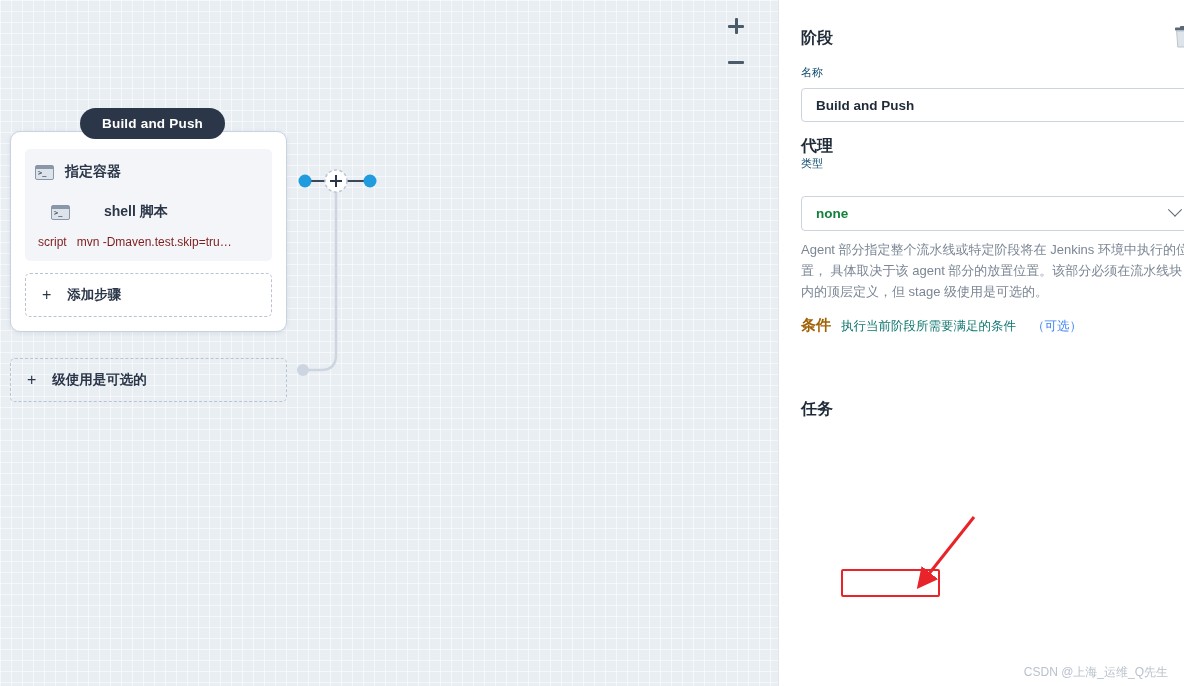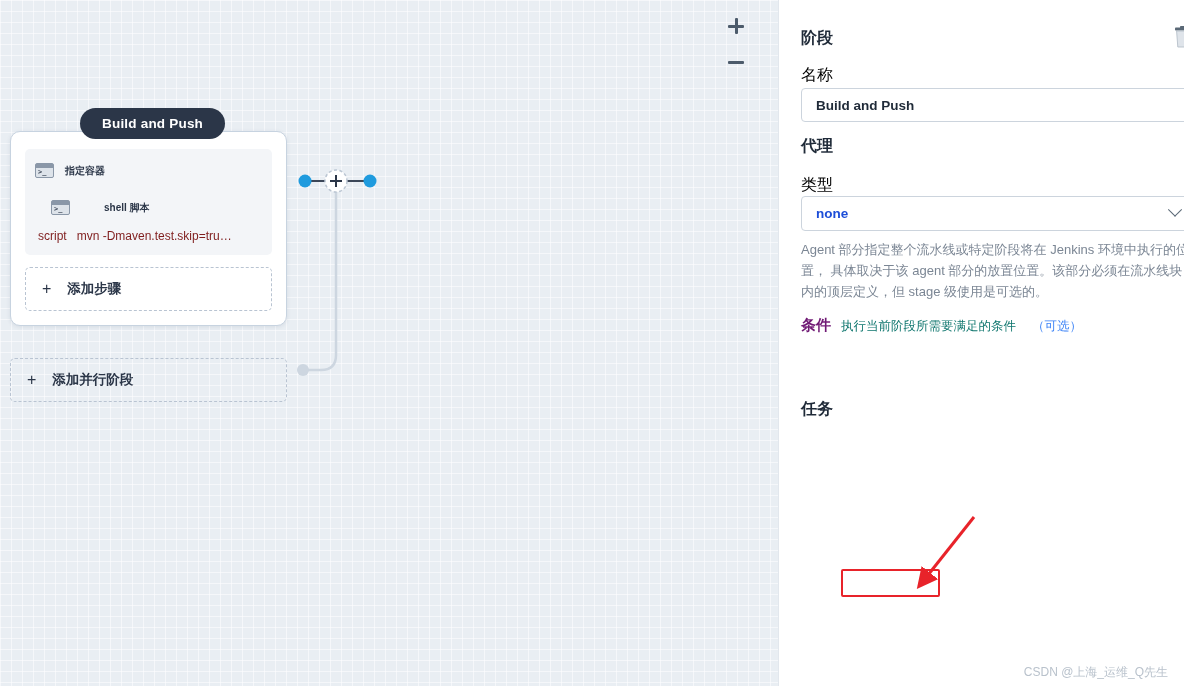--- a/index.html
+++ b/index.html
@@ -90,21 +90,21 @@
     align-items: center;
     gap: 11px;
     margin-bottom: 22px;
   }
   .step-row.nested {
     margin-left: 16px;
     margin-bottom: 14px;
     gap: 34px;
   }
   .step-row .step-label {
-    font-size: 10px;
+    font-size: 14px;
     font-weight: bold;
     color: #2b3648;
     text-align: right;
   }
 
   
   .term-icon {
     width: 19px; height: 15px;
     border: 1.5px solid #8a97a8;
     border-radius: 2px;
@@ -205,25 +205,25 @@
   #panel-delete-icon {
     position: absolute;
     right: -8px;
     top: 26px;
     width: 18px;
     height: 22px;
     cursor: pointer;
   }
 
   .field-label {
-    font-size: 16px;
-    color: #000000;
+    font-size: 11px;
+    color: #0c4a6e;
   }
   #lbl-name { position: absolute; left: 22px; top: 65px; }
-  #lbl-type { position: absolute; left: 22px; top: 175px; }
+  #lbl-type { position: absolute; left: 22px; top: 156px; }
 
   .text-input {
     position: absolute;
     left: 22px;
     width: 396px;
     height: 34px;
     border: 1px solid #ccd4dd;
     border-radius: 4px;
     background: #fff;
     font-family: inherit;
@@ -245,21 +245,21 @@
     border-radius: 4px;
     background: #fff;
     display: flex;
     align-items: center;
     padding: 0 14px;
     cursor: pointer;
   }
   #select-type .val {
     font-size: 13.5px;
     font-weight: bold;
-    color: #1d4ed8;
+    color: #15803d;
   }
   #select-type .chev {
     position: absolute;
     right: 16px;
     width: 10px; height: 10px;
     border-right: 1.6px solid #5a6876;
     border-bottom: 1.6px solid #5a6876;
     transform: rotate(45deg) translate(-3px,-3px);
   }
 
@@ -275,21 +275,21 @@
 
   #cond-header {
     position: absolute;
     left: 22px;
     top: 316px;
     display: flex;
     align-items: baseline;
     gap: 10px;
     white-space: nowrap;
   }
-  #cond-header .t { font-size: 15px; font-weight: bold; color: #701a75; }
+  #cond-header .t { font-size: 15px; font-weight: bold; color: #a16207; }
   #cond-header .s { font-size: 12.5px; color: #0f766e; }
   #cond-header .o { font-size: 12.5px; color: #3b82f6; margin-left: 6px; }
 
   
   #red-box {
     position: absolute;
     left: 841px;
     top: 569px;
     width: 99px;
     height: 28px;
@@ -351,21 +351,21 @@
     </div>
 
     <button class="dashed-btn" id="card-add-step">
       <span class="plus">+</span>
       <span>添加步骤</span>
     </button>
   </div>
 
   <button class="dashed-btn" id="add-parallel-stage">
     <span class="plus">+</span>
-    <span>添加并行阶段</span>
+    <span>级使用是可选的</span>
   </button>
 
   <svg id="connector-svg">
 
     <line x1="15" y1="21" x2="80" y2="21" stroke="#3c4758" stroke-width="2"></line>
 
     <path d="M46,24 L46,195 Q46,210 31,210 L16,210" fill="none" stroke="#cdd6e0" stroke-width="2.5"></path>
     <circle cx="15" cy="21" r="6.5" fill="#1f9bde"></circle>
     <circle cx="80" cy="21" r="6.5" fill="#1f9bde"></circle>
     <circle cx="13" cy="210" r="6" fill="#cdd6e0"></circle>

